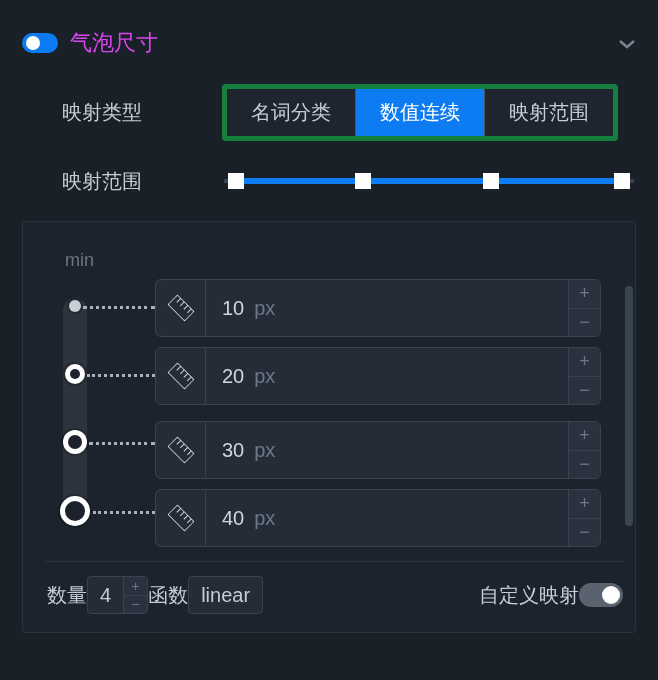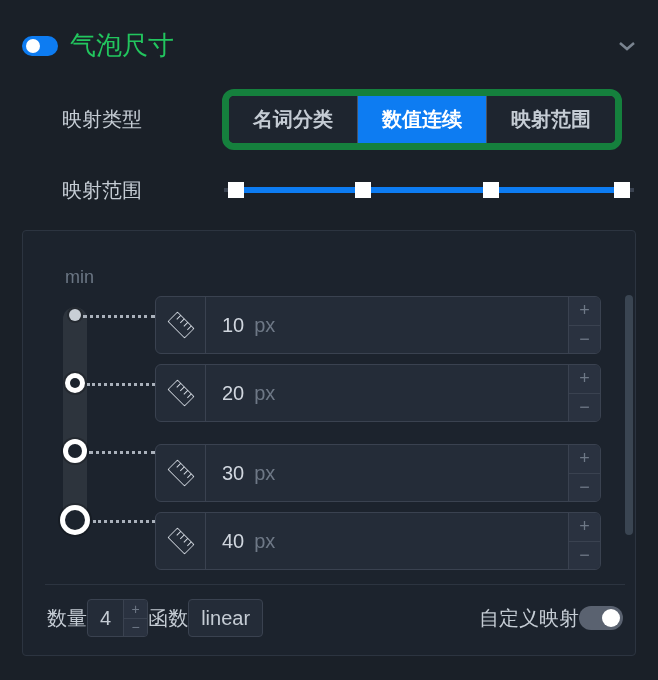--- a/index.html
+++ b/index.html
@@ -15,24 +15,24 @@
     }
     .row { display: flex; align-items: center; margin-bottom: 26px; }
     .toggle-pill {
       width: 36px; height: 20px; background: #0d7cf2; border-radius: 10px;
       position: relative; margin-right: 12px; cursor: pointer;
     }
     .toggle-pill::after {
       content: ""; position: absolute; width: 14px; height: 14px;
       background: #fff; border-radius: 50%; top: 3px; left: 4px;
     }
-    .section-title { font-size: 26px; color: #22c55e; }
+    .section-title { font-size: 22px; color: #d946ef; }
     .chevron { margin-left: auto; color: #7a8490; cursor: pointer; }
     .label { width: 200px; color: #c5ccd4; padding-left: 40px; }
-    .seg-group { display: flex; border: 7px solid #15803d; border-radius: 12px; overflow: hidden; font-weight: bold; }
+    .seg-group { display: flex; border: 5px solid #15803d; border-radius: 4px; overflow: hidden; }
     .seg {
       padding: 10px 24px; border-right: 1px solid #4a5360; cursor: pointer;
       color: #c5ccd4; background: #1e252f;
     }
     .seg:last-child { border-right: none; }
     .seg.active { background: #0d7cf2; color: #fff; }
     .range-slider {
       flex: 1; height: 28px; position: relative; margin-left: 2px; margin-right: 2px;
     }
     .range-track {
@@ -41,21 +41,21 @@
     }
     .range-track-active {
       position: absolute; height: 6px; top: 50%; transform: translateY(-50%);
       left: 3%; right: 3%; background: #0d7cf2;
     }
     .range-handle {
       position: absolute; width: 16px; height: 16px; background: #fff;
       top: 50%; transform: translate(-50%, -50%); cursor: grab;
     }
     .inner-panel {
-      border: 1px solid #2c3440; border-radius: 4px; padding: 28px 10px 18px 22px;
+      border: 1px solid #2c3440; border-radius: 4px; padding: 20px 10px 18px 22px;
       background: #1c232d; position: relative;
     }
     .minmax { color: #6b7684; font-size: 18px; padding-left: 20px; margin: 8px 0; }
     .vtrack-wrap { width: 80px; height: 240px; position: absolute; left: 30px; top: 66px; }
     .vtrack {
       position: absolute; left: 10px; top: 10px; bottom: 10px; width: 24px;
       background: rgba(255,255,255,0.08); border-radius: 12px;
     }
     .vnode {
       position: absolute; width: 20px; height: 20px; border-radius: 50%;
@@ -181,21 +181,21 @@
       <div class="size-text">
         <span>10</span>
         <span class="unit">px</span>
       </div>
       <div class="stepper">
         <div class="step-btn">+</div>
         <div class="step-btn">−</div>
       </div>
     </div>
 
-    <div class="size-input-group" style="margin-bottom:22px">
+    <div class="size-input-group" style="margin-bottom:16px">
       <div class="ruler">
         <svg width="24" height="14" viewBox="0 0 24 14">
             <rect x="0" y="0" width="24" height="14" rx="2" fill="none" stroke="#d0d6de" stroke-width="1.5"></rect>
             <line x1="5" y1="0" x2="5" y2="6" stroke="#d0d6de"></line>
             <line x1="10" y1="0" x2="10" y2="6" stroke="#d0d6de"></line>
             <line x1="15" y1="0" x2="15" y2="6" stroke="#d0d6de"></line>
             <line x1="20" y1="0" x2="20" y2="6" stroke="#d0d6de"></line>
           </svg>
       </div>
       <div class="size-text">

